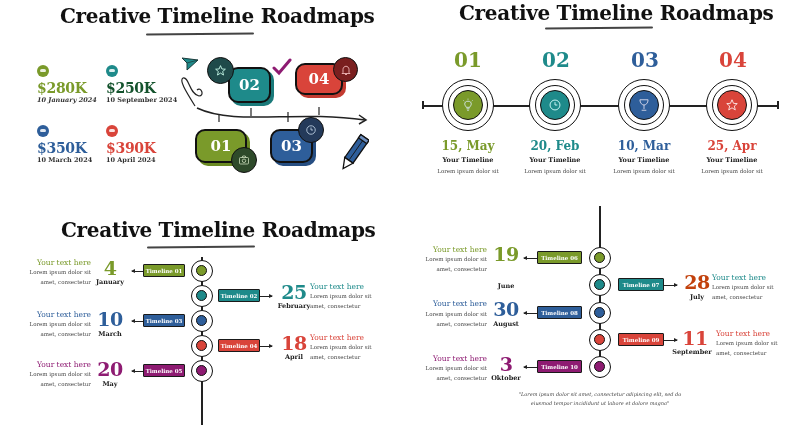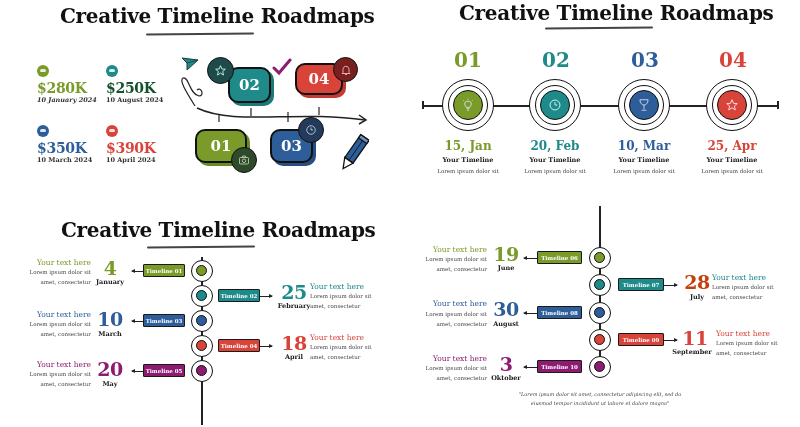--- a/index.html
+++ b/index.html
@@ -60,21 +60,21 @@
   <div class="underline-stroke" style="left:146px;top:33px;width:108px;"></div>
 
   <div>
     <div class="stat-icon" style="left:37px;top:65px;background:#7a9a2a;"></div>
     <div class="stat-value" style="left:37px;top:80px;color:#7a9a2a;">$280K</div>
     <div class="stat-date" style="left:37px;top:96px;font-style:italic;">10 January 2024</div>
   </div>
   <div>
     <div class="stat-icon" style="left:106px;top:65px;background:#1e8a8a;"></div>
     <div class="stat-value" style="left:106px;top:80px;color:#14532d;">$250K</div>
-    <div class="stat-date" style="left:106px;top:96px;">10 August 2024</div>
+    <div class="stat-date" style="left:106px;top:96px;">10 September 2024</div>
   </div>
   <div>
     <div class="stat-icon" style="left:37px;top:125px;background:#2e5e9a;"></div>
     <div class="stat-value" style="left:37px;top:140px;color:#2e5e9a;">$350K</div>
     <div class="stat-date" style="left:37px;top:156px;">10 March 2024</div>
   </div>
   <div>
     <div class="stat-icon" style="left:106px;top:125px;background:#d9443a;"></div>
     <div class="stat-value" style="left:106px;top:140px;color:#d9443a;">$390K</div>
     <div class="stat-date" style="left:106px;top:156px;">10 April 2024</div>
@@ -159,21 +159,21 @@
   <div>
     <div class="num-label" style="left:38px;top:48px;color:#7a9a2a;">01</div>
     <div class="ring" style="left:42px;top:79px;width:52px;height:52px;"></div>
     <div class="ring" style="left:48px;top:85px;width:40px;height:40px;"></div>
     <div class="core" style="left:53px;top:90px;width:30px;height:30px;background:#7a9a2a;">
       <svg width="14" height="14" viewBox="0 0 24 24">
           <path d="M8 14 C6 12 6 9 7.5 7 C9 5 15 5 16.5 7 C18 9 18 12 16 14 L15 16 L9 16 Z M9.5 18.5 L14.5 18.5 M10.5 21 L13.5 21" fill="none" stroke="#def" stroke-width="1.4"></path>
           <path d="M12 1 L12 3 M4 4 L5.5 5.5 M20 4 L18.5 5.5" stroke="#def" stroke-width="1.2"></path>
         </svg>
     </div>
-    <div class="date-big" style="left:23px;top:139px;color:#7a9a2a;">15, Jan</div>
+    <div class="date-big" style="left:23px;top:139px;color:#7a9a2a;">15, May</div>
     <div class="your-tl" style="left:23px;top:156px;">Your Timeline</div>
     <div class="lorem-c" style="left:23px;top:168px;">Lorem ipsum dolor sit</div>
   </div>
 
   <div>
     <div class="num-label" style="left:126px;top:48px;color:#1e8a8a;">02</div>
     <div class="ring" style="left:129px;top:79px;width:52px;height:52px;"></div>
     <div class="ring" style="left:135px;top:85px;width:40px;height:40px;"></div>
     <div class="core" style="left:140px;top:90px;width:30px;height:30px;background:#1e8a8a;">
       <svg width="14" height="14" viewBox="0 0 24 24">
@@ -314,21 +314,21 @@
       <div class="node-dot" style="background:#d9443a;"></div>
     </div>
   <div class="node-ring" style="left:189px;top:156px;">
       <div class="node-dot" style="background:#8e1b72;"></div>
     </div>
 
   <div>
     <div class="tag" style="left:137px;top:51px;width:45px;background:#7a9a2a;">Timeline 06</div>
     <div class="arrow left" style="left:124px;top:58px;width:13px;"></div>
     <div class="day" style="left:88px;top:45px;color:#7a9a2a;">19</div>
-    <div class="month" style="left:82px;top:64px;">June</div>
+    <div class="month" style="left:82px;top:82px;">June</div>
     <div class="ytext r" style="right:313px;top:45px;color:#7a9a2a;">Your text here</div>
     <div class="lorem r" style="right:313px;top:55px;">
         <div>Lorem ipsum dolor sit</div>
         <div>amet, consectetur</div>
       </div>
   </div>
 
   <div>
     <div class="tag" style="left:218px;top:78px;width:46px;background:#1e8a8a;">Timeline 07</div>
     <div class="arrow right" style="left:264px;top:85px;width:13px;"></div>

